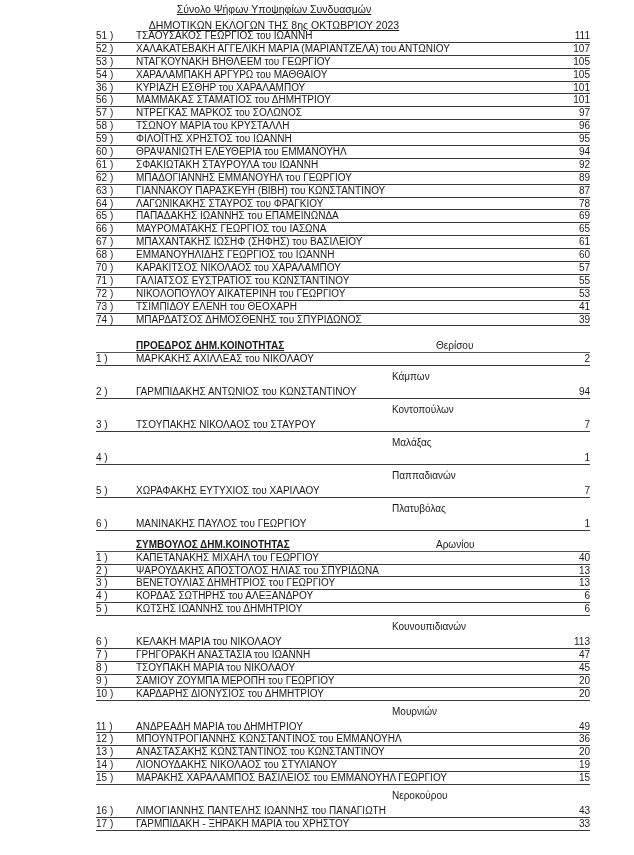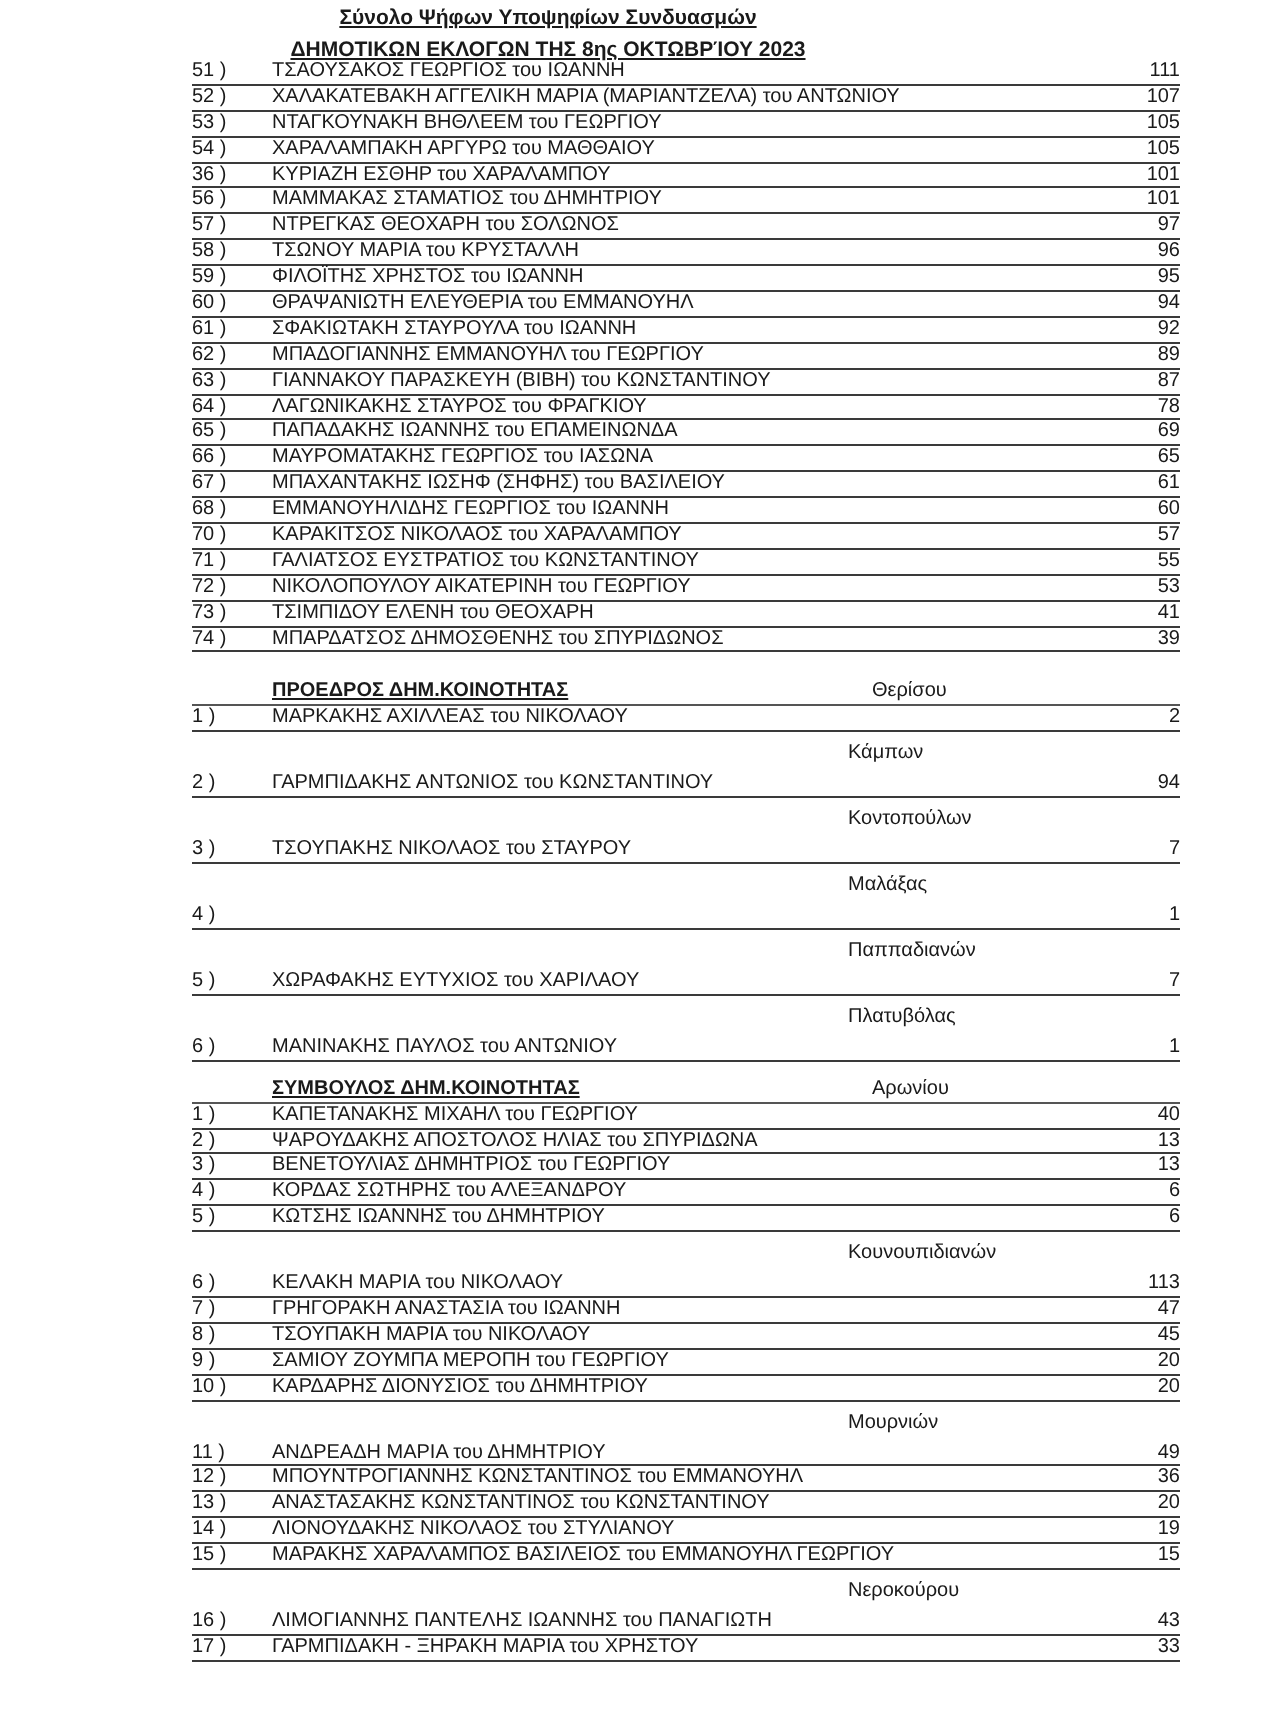--- a/index.html
+++ b/index.html
@@ -1,32 +1,32 @@
 <!DOCTYPE html>
 <html><head>
   <meta charset="utf-8">
   <style>
     html, body { margin: 0; padding: 0; background: #ffffff; }
     body { width: 634px; height: 855px; overflow: hidden; position: relative;
            font-family: "Liberation Sans", sans-serif; color: #1a1a1a; }
     .title { position: absolute; left: 0; width: 548px; text-align: center;
-             font-weight: bold; font-size: 10.5px; text-decoration: underline; letter-spacing: 0; }
+             font-weight: normal; font-size: 10.5px; text-decoration: underline; letter-spacing: 0; }
     #title1 { top: 3px; }
     #title2 { top: 19px; }
     .list { position: absolute; left: 52px; width: 538px; }
     .row { position: relative; height: 12.9px; border-bottom: 1.3px solid #3a3a3a; box-sizing: border-box;
            font-size: 10px; line-height: 12px; margin-left: 44px; }
     .row .num { position: absolute; left: 0; top: 0; }
     .row .name { position: absolute; left: 40px; top: 0; white-space: nowrap; }
     .row .votes { position: absolute; right: 0; top: 0; }
     .row.header { border-bottom: 1.3px solid #555; }
     .row.header .name { font-weight: bold; text-decoration: underline; }
     .row .loc { position: absolute; left: 340px; top: 0; white-space: nowrap; }
     .loc-line { position: relative; height: 20px; font-size: 10px; line-height: 12px; }
-    .loc-line .loc { position: absolute; left: 340px; top: 5px; margin-left: 32px; }
+    .loc-line .loc { position: absolute; left: 340px; top: 5px; }
   </style>
 </head>
 <body>
 
 <div id="title1" class="title">Σύνολο Ψήφων Υποψηφίων Συνδυασμών</div>
 <div id="title2" class="title">ΔΗΜΟΤΙΚΩΝ ΕΚΛΟΓΩΝ ΤΗΣ  8ης ΟΚΤΩΒΡΊΟΥ 2023</div>
 
 <div class="list" id="list" style="top:30px;">
     <div class="row">
       <span class="num">51 )</span>
@@ -53,21 +53,21 @@
       <span class="name">ΚΥΡΙΑΖΗ ΕΣΘΗΡ του ΧΑΡΑΛΑΜΠΟΥ</span>
       <span class="votes">101</span>
     </div>
     <div class="row">
       <span class="num">56 )</span>
       <span class="name">ΜΑΜΜΑΚΑΣ ΣΤΑΜΑΤΙΟΣ του ΔΗΜΗΤΡΙΟΥ</span>
       <span class="votes">101</span>
     </div>
     <div class="row">
       <span class="num">57 )</span>
-      <span class="name">ΝΤΡΕΓΚΑΣ ΘΕΟΧΑΡΗ του ΣΟΛΩΝΟΣ</span>
+      <span class="name">ΝΤΡΕΓΚΑΣ ΜΑΡΚΟΣ του ΣΟΛΩΝΟΣ</span>
       <span class="votes">97</span>
     </div>
     <div class="row">
       <span class="num">58 )</span>
       <span class="name">ΤΣΩΝΟΥ ΜΑΡΙΑ του ΚΡΥΣΤΑΛΛΗ</span>
       <span class="votes">96</span>
     </div>
     <div class="row">
       <span class="num">59 )</span>
       <span class="name">ΦΙΛΟΪΤΗΣ ΧΡΗΣΤΟΣ του ΙΩΑΝΝΗ</span>
@@ -182,21 +182,21 @@
     <div class="row">
       <span class="num">5 )</span>
       <span class="name">ΧΩΡΑΦΑΚΗΣ ΕΥΤΥΧΙΟΣ του ΧΑΡΙΛΑΟΥ</span>
       <span class="votes">7</span>
     </div>
     <div class="loc-line">
       <span class="loc">Πλατυβόλας</span>
     </div>
     <div class="row">
       <span class="num">6 )</span>
-      <span class="name">ΜΑΝΙΝΑΚΗΣ ΠΑΥΛΟΣ του ΑΝΤΩΝΙΟΥ</span>
+      <span class="name">ΜΑΝΙΝΑΚΗΣ ΠΑΥΛΟΣ του ΓΕΩΡΓΙΟΥ</span>
       <span class="votes">1</span>
     </div>
     <div style="height: 8px;"></div>
     <div class="row header">
       <span class="name">ΣΥΜΒΟΥΛΟΣ ΔΗΜ.ΚΟΙΝΟΤΗΤΑΣ</span>
       <span class="loc">Αρωνίου</span>
     </div>
     <div class="row">
       <span class="num">1 )</span>
       <span class="name">ΚΑΠΕΤΑΝΑΚΗΣ ΜΙΧΑΗΛ του ΓΕΩΡΓΙΟΥ</span>

